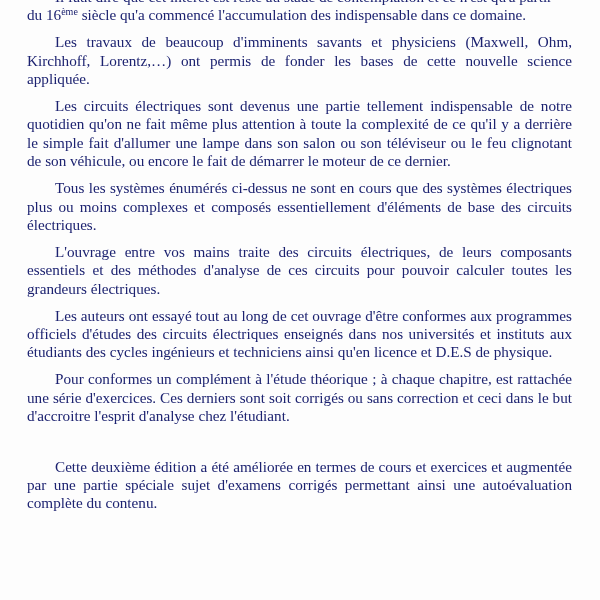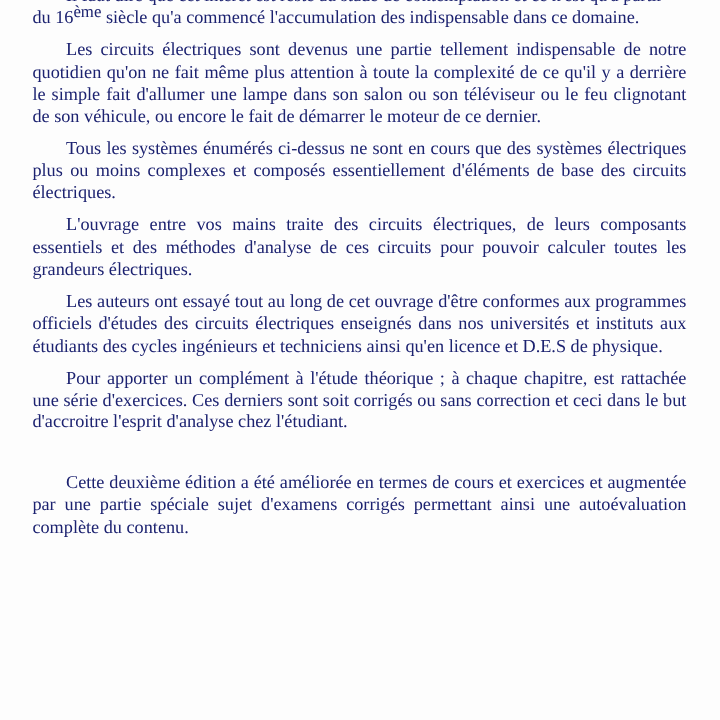--- a/index.html
+++ b/index.html
@@ -24,34 +24,35 @@
     line-height: 18.4px;
     color: #1c2270;
     text-align: justify;
   }
   .para {
     margin: 0 0 8.5px 0;
     text-indent: 28px;
     text-align: justify;
   }
   .gap-large { margin-top: 32px; }
-  sup { font-size: 14px; line-height: 0; vertical-align: 5px; }
+  sup { font-size: 10px; line-height: 0; vertical-align: 5px; }
 </style>
 </head>
 <body>
 
 <div class="page">
   <div class="text-block">
 
     <p class="para">
       <span>Il faut dire que cet intérêt est resté au stade de contemplation et ce n'est qu'à partir</span><br>
       <span style="display:inline;">du 16</span><sup>ème</sup><span> siècle qu'a commencé l'accumulation des indispensable dans ce domaine.</span>
     </p>
 
+    <p class="para">Les travaux de beaucoup d'imminents savants et physiciens (Maxwell, Ohm, Kirchhoff, Lorentz,…) ont permis de fonder les bases de cette nouvelle science appliquée.</p>
     <p class="para">Les circuits électriques sont devenus une partie tellement indispensable de notre quotidien qu'on ne fait même plus attention à toute la complexité de ce qu'il y a derrière le simple fait d'allumer une lampe dans son salon ou son téléviseur ou le feu clignotant de son véhicule, ou encore le fait de démarrer le moteur de ce dernier.</p>
     <p class="para">Tous les systèmes énumérés ci-dessus ne sont en cours que des systèmes électriques plus ou moins complexes et composés essentiellement d'éléments de base des circuits électriques.</p>
     <p class="para">L'ouvrage entre vos mains traite des circuits électriques, de leurs composants essentiels et des méthodes d'analyse de ces circuits pour pouvoir calculer toutes les grandeurs électriques.</p>
     <p class="para">Les auteurs ont essayé tout au long de cet ouvrage d'être conformes aux programmes officiels d'études des circuits électriques enseignés dans nos universités et instituts aux étudiants des cycles ingénieurs et techniciens ainsi qu'en licence et D.E.S de physique.</p>
-    <p class="para">Pour apporter un complément à l'étude théorique ; à chaque chapitre, est rattachée  une série d'exercices. Ces derniers sont soit corrigés ou sans correction et ceci dans le but d'accroitre l'esprit d'analyse chez l'étudiant.</p>
+    <p class="para">Pour conformes un complément à l'étude théorique ; à chaque chapitre, est rattachée  une série d'exercices. Ces derniers sont soit corrigés ou sans correction et ceci dans le but d'accroitre l'esprit d'analyse chez l'étudiant.</p>
     <p class="para gap-large">Cette deuxième édition a été améliorée en termes de cours et exercices et augmentée par une partie spéciale sujet d'examens corrigés permettant ainsi une autoévaluation complète du contenu.</p>
 
   </div>
 </div>
 
 </body></html>

